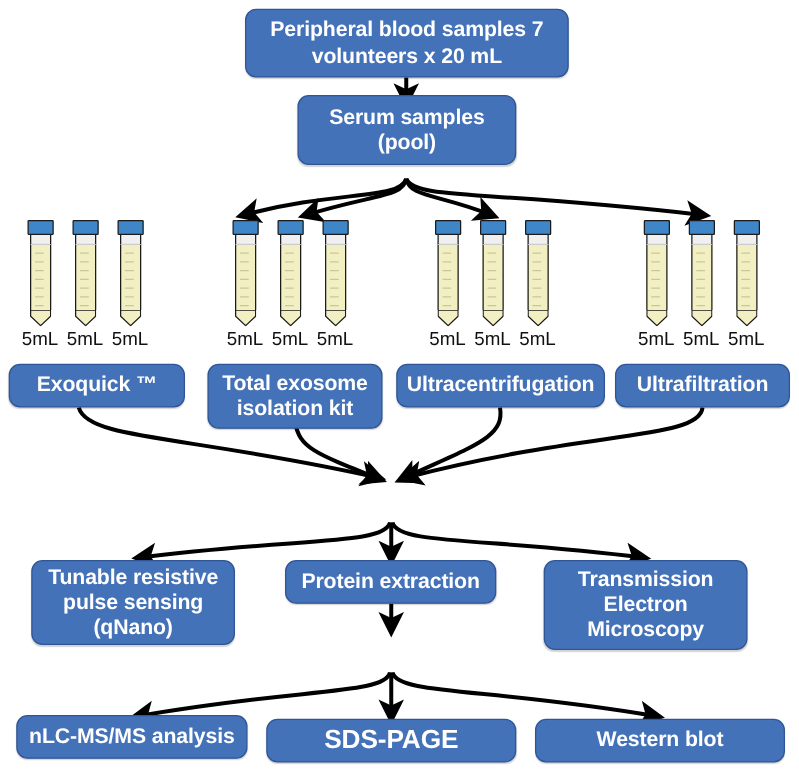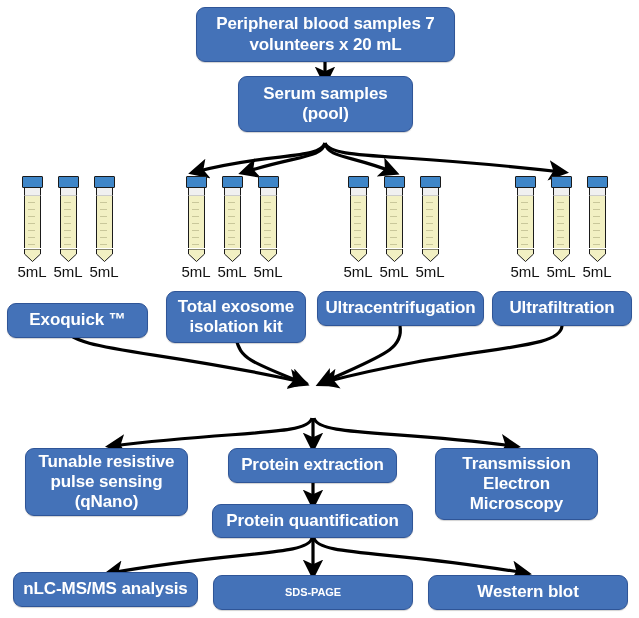--- a/index.html
+++ b/index.html
@@ -382,21 +382,21 @@
   <div class="vol-label" style="left:251px; top:263px;">5mL</div>
 
   <div class="vol-label" style="left:341px; top:263px;">5mL</div>
   <div class="vol-label" style="left:377px; top:263px;">5mL</div>
   <div class="vol-label" style="left:413px; top:263px;">5mL</div>
 
   <div class="vol-label" style="left:508px; top:263px;">5mL</div>
   <div class="vol-label" style="left:544px; top:263px;">5mL</div>
   <div class="vol-label" style="left:580px; top:263px;">5mL</div>
 
-  <div class="node" style="left:7px; top:291px; width:141px; height:35px; font-size:17px;margin-top:12px;">
+  <div class="node" style="left:7px; top:291px; width:141px; height:35px; font-size:17px;">
     <span>Exoquick ™</span>
   </div>
 
   <div class="node" style="left:166px; top:291px; width:140px; height:52px; font-size:17px;">
     <span>Total exosome isolation kit</span>
   </div>
 
   <div class="node" style="left:317px; top:291px; width:167px; height:35px; font-size:17px;">
     <span>Ultracentrifugation</span>
   </div>
@@ -411,29 +411,26 @@
   </div>
 
   <div class="node" style="left:228px; top:448px; width:169px; height:35px; font-size:17px;">
     <span>Protein extraction</span>
   </div>
 
   <div class="node" style="left:435px; top:448px; width:163px; height:72px; font-size:17px;">
     <span>Transmission Electron Microscopy</span>
   </div>
 
-  <div class="node" style="left:212px; top:504px; width:201px; height:34px; font-size:17px;">
-    <span>Protein quantification</span>
-  </div>
 
   <div class="node" style="left:13px; top:572px; width:185px; height:35px; font-size:17px;">
     <span>nLC-MS/MS analysis</span>
   </div>
 
-  <div class="node" style="left:213px; top:575px; width:200px; height:35px; font-size:11px;">
+  <div class="node" style="left:213px; top:575px; width:200px; height:35px; font-size:21px;">
     <span>SDS-PAGE</span>
   </div>
 
   <div class="node" style="left:428px; top:575px; width:200px; height:35px; font-size:17px;">
     <span>Western blot</span>
   </div>
 
 </div>
 
 </body></html>

